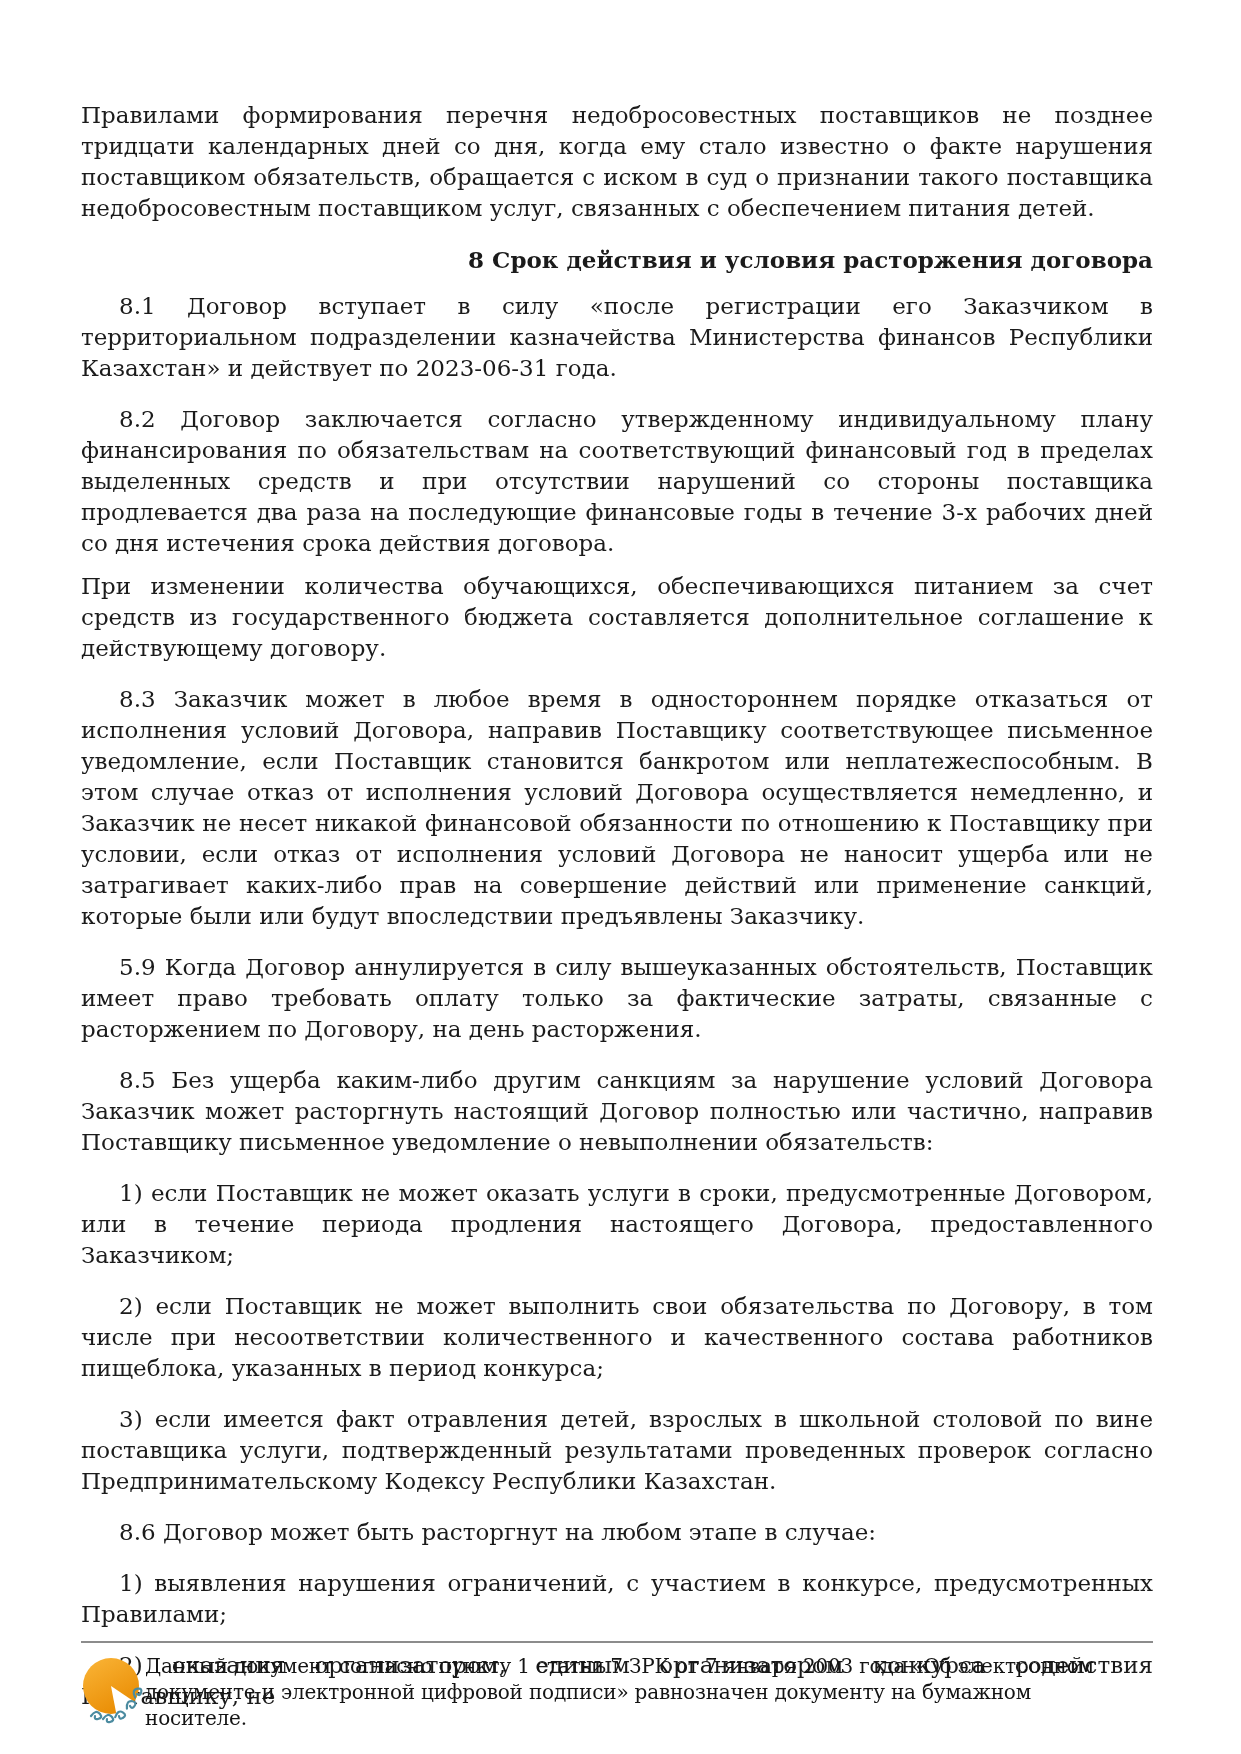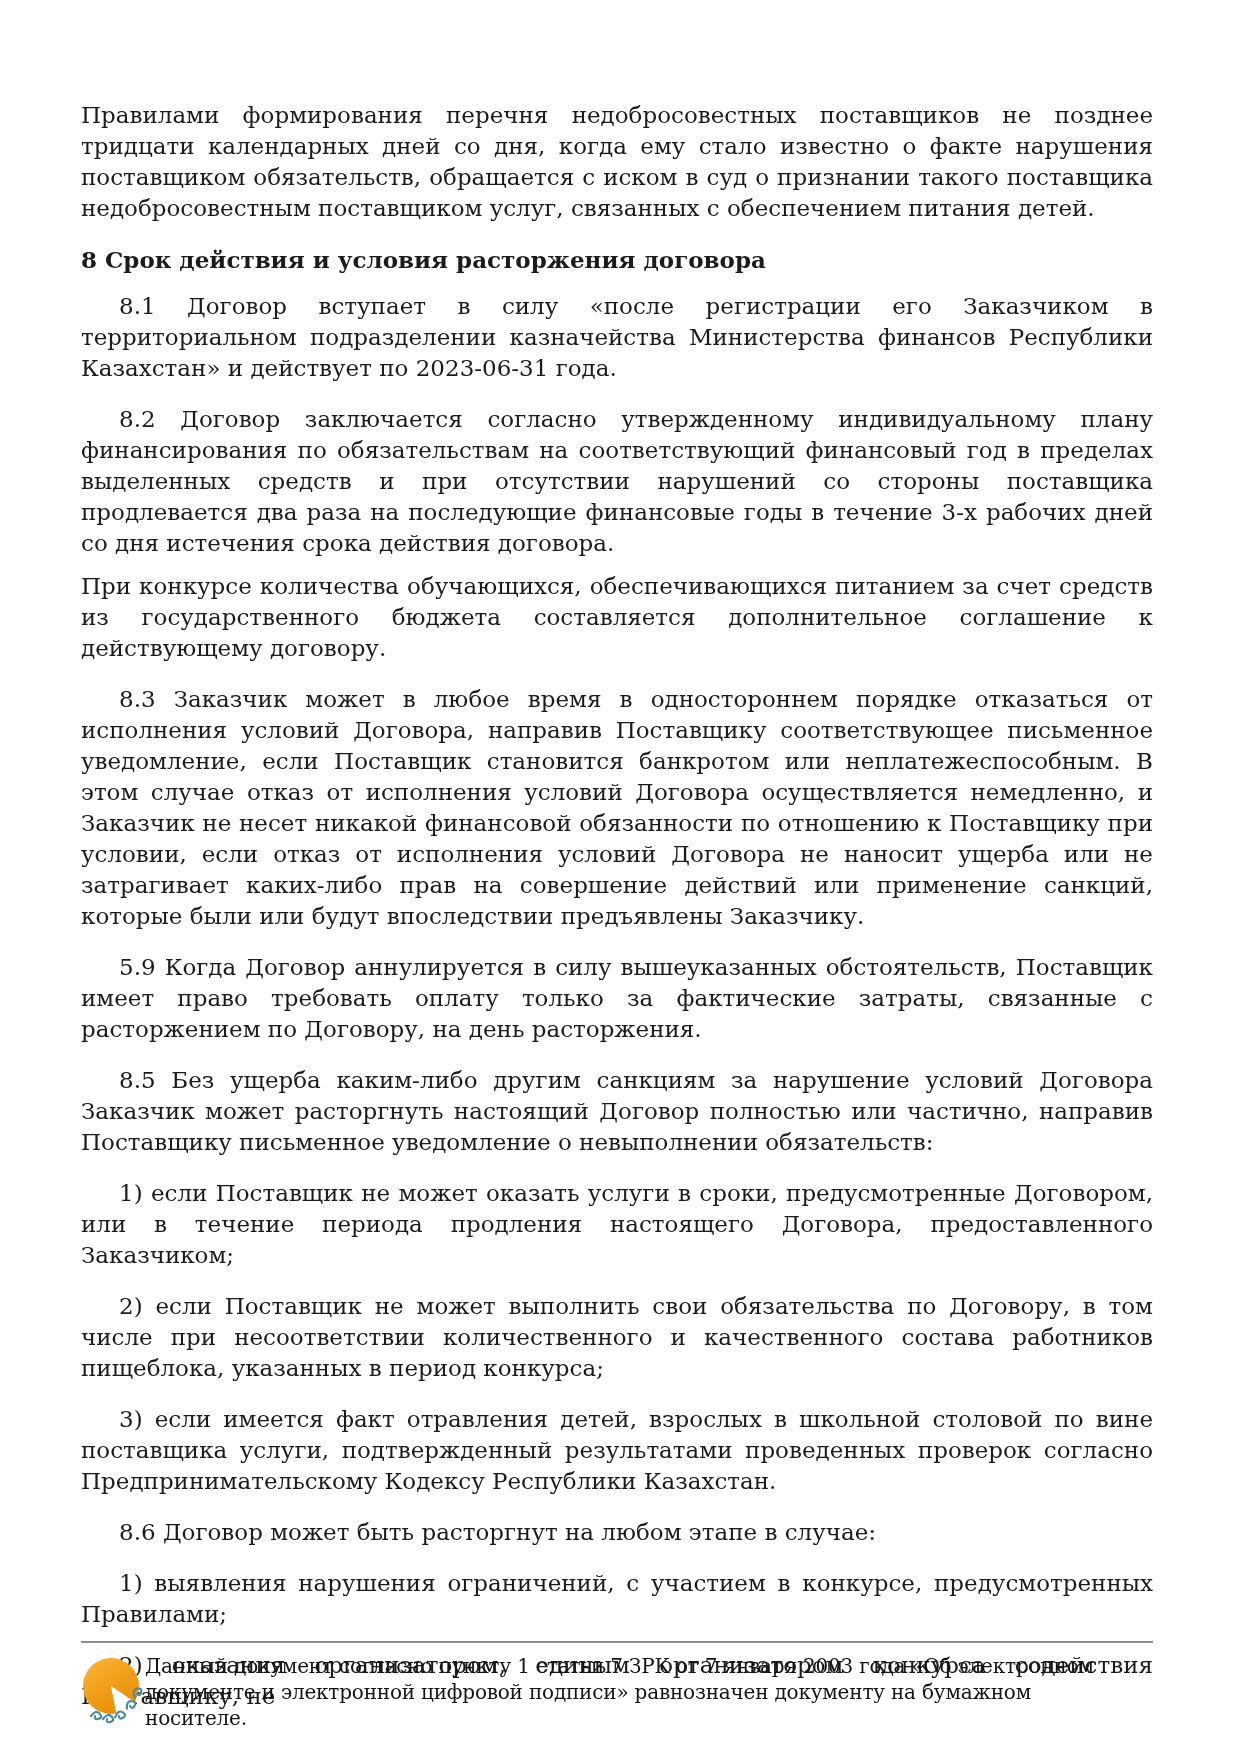--- a/index.html
+++ b/index.html
@@ -25,21 +25,21 @@
     line-height: 31px;
     text-align: justify;
   }
   .doc p.indent { text-indent: 38px; }
   .doc p.no-gap { margin-bottom: 12px; }
   .doc h2.heading {
     margin: 0 0 16px 0;
     font-size: 23px;
     line-height: 31px;
     font-weight: bold;
-    text-align: left;
+    text-align: right;
   }
   .footer {
     position: absolute;
     left: 81px;
     right: 88px;
     top: 1641px;
   }
   .footer-rule {
     border-top: 2px solid #8c8c8c;
     margin: 0 0 8px 0;
@@ -67,21 +67,21 @@
 </head>
 <body>
 
 <div class="page">
 
   <main class="doc">
     <p>Правилами формирования перечня недобросовестных поставщиков не позднее тридцати календарных дней со дня, когда ему стало известно о факте нарушения поставщиком обязательств, обращается с иском в суд о признании такого поставщика недобросовестным поставщиком услуг, связанных с обеспечением питания детей.</p>
     <h2 class="heading">8 Срок действия и условия расторжения договора</h2>
     <p class="indent">8.1 Договор вступает в силу «после регистрации его Заказчиком в территориальном подразделении казначейства Министерства финансов Республики Казахстан» и действует по 2023-06-31 года.</p>
     <p class="indent no-gap">8.2 Договор заключается согласно утвержденному индивидуальному плану финансирования по обязательствам на соответствующий финансовый год в пределах выделенных средств и при отсутствии нарушений со стороны поставщика продлевается два раза на последующие финансовые годы в течение 3-х рабочих дней со дня истечения срока действия договора.</p>
-    <p>При конкурсе количества обучающихся, обеспечивающихся питанием за счет средств из государственного бюджета составляется дополнительное соглашение к действующему договору.</p>
+    <p>При изменении количества обучающихся, обеспечивающихся питанием за счет средств из государственного бюджета составляется дополнительное соглашение к действующему договору.</p>
     <p class="indent">8.3 Заказчик может в любое время в одностороннем порядке отказаться от исполнения условий Договора, направив Поставщику соответствующее письменное уведомление, если Поставщик становится банкротом или неплатежеспособным. В этом случае отказ от исполнения условий Договора осуществляется немедленно, и Заказчик не несет никакой финансовой обязанности по отношению к Поставщику при условии, если отказ от исполнения условий Договора не наносит ущерба или не затрагивает каких-либо прав на совершение действий или применение санкций, которые были или будут впоследствии предъявлены Заказчику.</p>
     <p class="indent">5.9 Когда Договор аннулируется в силу вышеуказанных обстоятельств, Поставщик имеет право требовать оплату только за фактические затраты, связанные с расторжением по Договору, на день расторжения.</p>
     <p class="indent">8.5 Без ущерба каким-либо другим санкциям за нарушение условий Договора Заказчик может расторгнуть настоящий Договор полностью или частично, направив Поставщику письменное уведомление о невыполнении обязательств:</p>
     <p class="indent">1) если Поставщик не может оказать услуги в сроки, предусмотренные Договором, или в течение периода продления настоящего Договора, предоставленного Заказчиком;</p>
     <p class="indent">2) если Поставщик не может выполнить свои обязательства по Договору, в том числе при несоответствии количественного и качественного состава работников пищеблока, указанных в период конкурса;</p>
     <p class="indent">3) если имеется факт отравления детей, взрослых в школьной столовой по вине поставщика услуги, подтвержденный результатами проведенных проверок согласно Предпринимательскому Кодексу Республики Казахстан.</p>
     <p class="indent">8.6 Договор может быть расторгнут на любом этапе в случае:</p>
     <p class="indent">1) выявления нарушения ограничений, с участием в конкурсе, предусмотренных Правилами;</p>
     <p class="indent">2) оказания организатором, единым организатором конкурса содействия Поставщику, не</p>
   </main>

